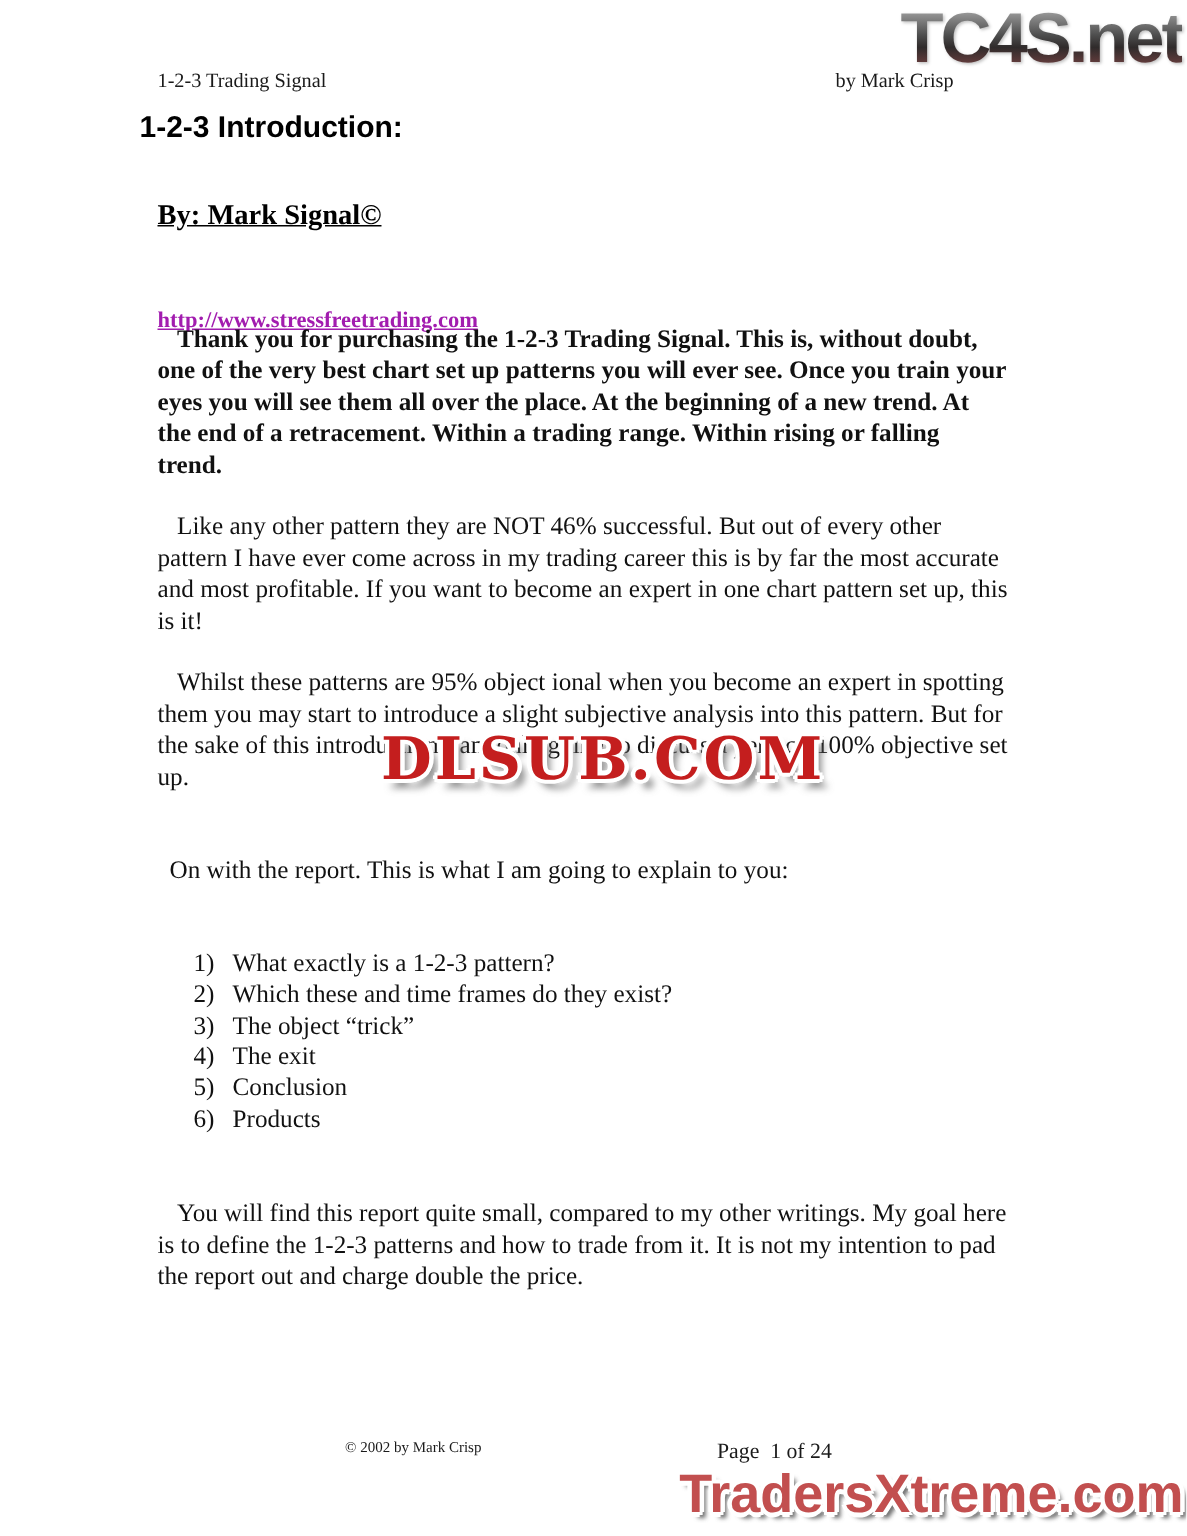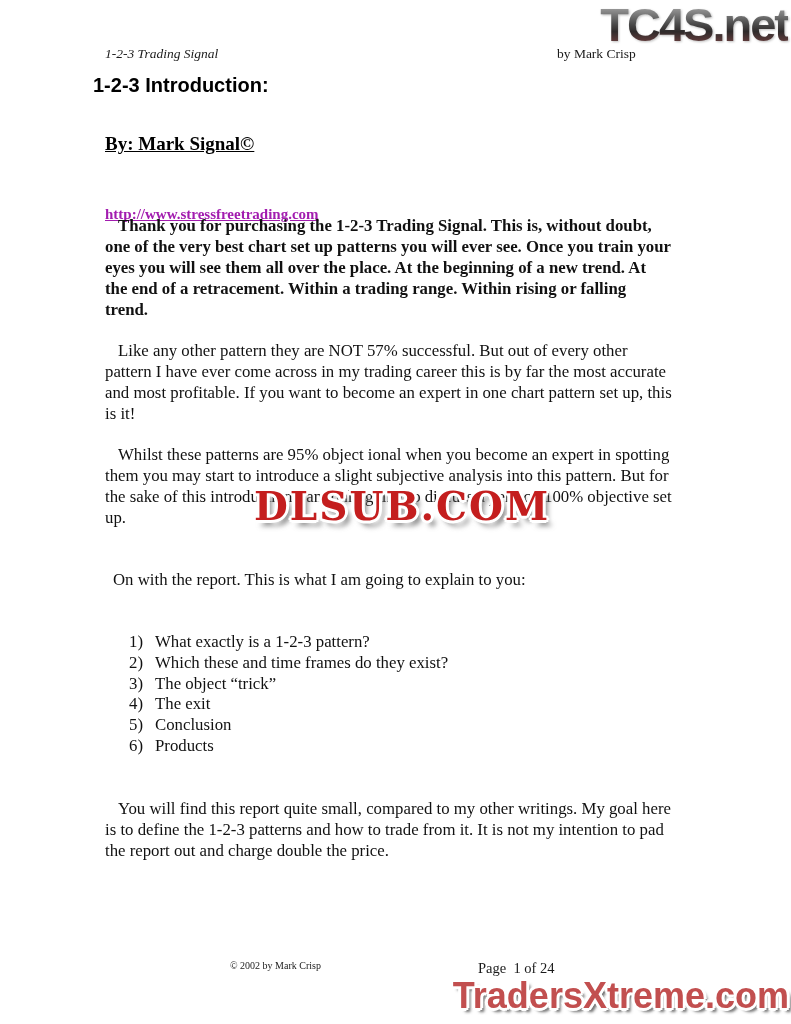--- a/index.html
+++ b/index.html
@@ -7,21 +7,21 @@
     position:relative;
     width:791px;height:1024px;
     background:#ffffff;
     overflow:hidden;
     font-family:"Liberation Serif",serif;
     color:#111;
   }
   
   .hdr-left{
     position:absolute;left:105px;top:46px;
-    font-size:13.5px;color:#1a1a1a;font-style:italic;
+    font-size:13.5px;color:#1a1a1a;
   }
   .hdr-right{
     position:absolute;left:557px;top:46px;
     font-size:13.5px;color:#1a1a1a;
   }
   
   .logo-top{
     position:absolute;top:1px;right:3px;
     font-family:"Liberation Sans",sans-serif;
     font-weight:bold;font-size:47px;line-height:47px;
@@ -104,21 +104,21 @@
 
   <div class="hdr-left">1-2-3 Trading Signal</div>
   <div class="hdr-right">by Mark Crisp</div>
 
   <h1 class="title">1-2-3 Introduction:</h1>
 
   <div class="byline">By: Mark Signal©</div>
   <a class="link">http://www.stressfreetrading.com</a>
 
   <p class="para p1">Thank you for purchasing the 1-2-3 Trading Signal. This is, without doubt, one of the very best chart set up patterns you will ever see. Once you train your eyes you will see them all over the place. At the beginning of a new trend. At the end of a retracement. Within a trading range. Within rising or falling trend.</p>
-  <p class="para p2">Like any other pattern they are NOT 57% successful. But out of every other pattern I have ever come across in my trading career this is by far the most accurate and most profitable. If you want to become an expert in one chart pattern set up, this is it!</p>
+  <p class="para p2">Like any other pattern they are NOT 46% successful. But out of every other pattern I have ever come across in my trading career this is by far the most accurate and most profitable. If you want to become an expert in one chart pattern set up, this is it!</p>
   <p class="para p3">Whilst these patterns are 95% object ional when you become an expert in spotting them you may start to introduce a slight subjective analysis into this pattern. But for the sake of this introduction I am only going to discuss a perfect, 100% objective set up.</p>
 
   <div class="watermark">DLSUB.COM</div>
 
   <p class="para onwith">On with the report. This is what I am going to explain to you:</p>
 
   <div class="list">
     <div class="list-row">
       <span class="list-num">1)</span><span>What exactly is a 1-2-3 pattern?</span>
     </div>

